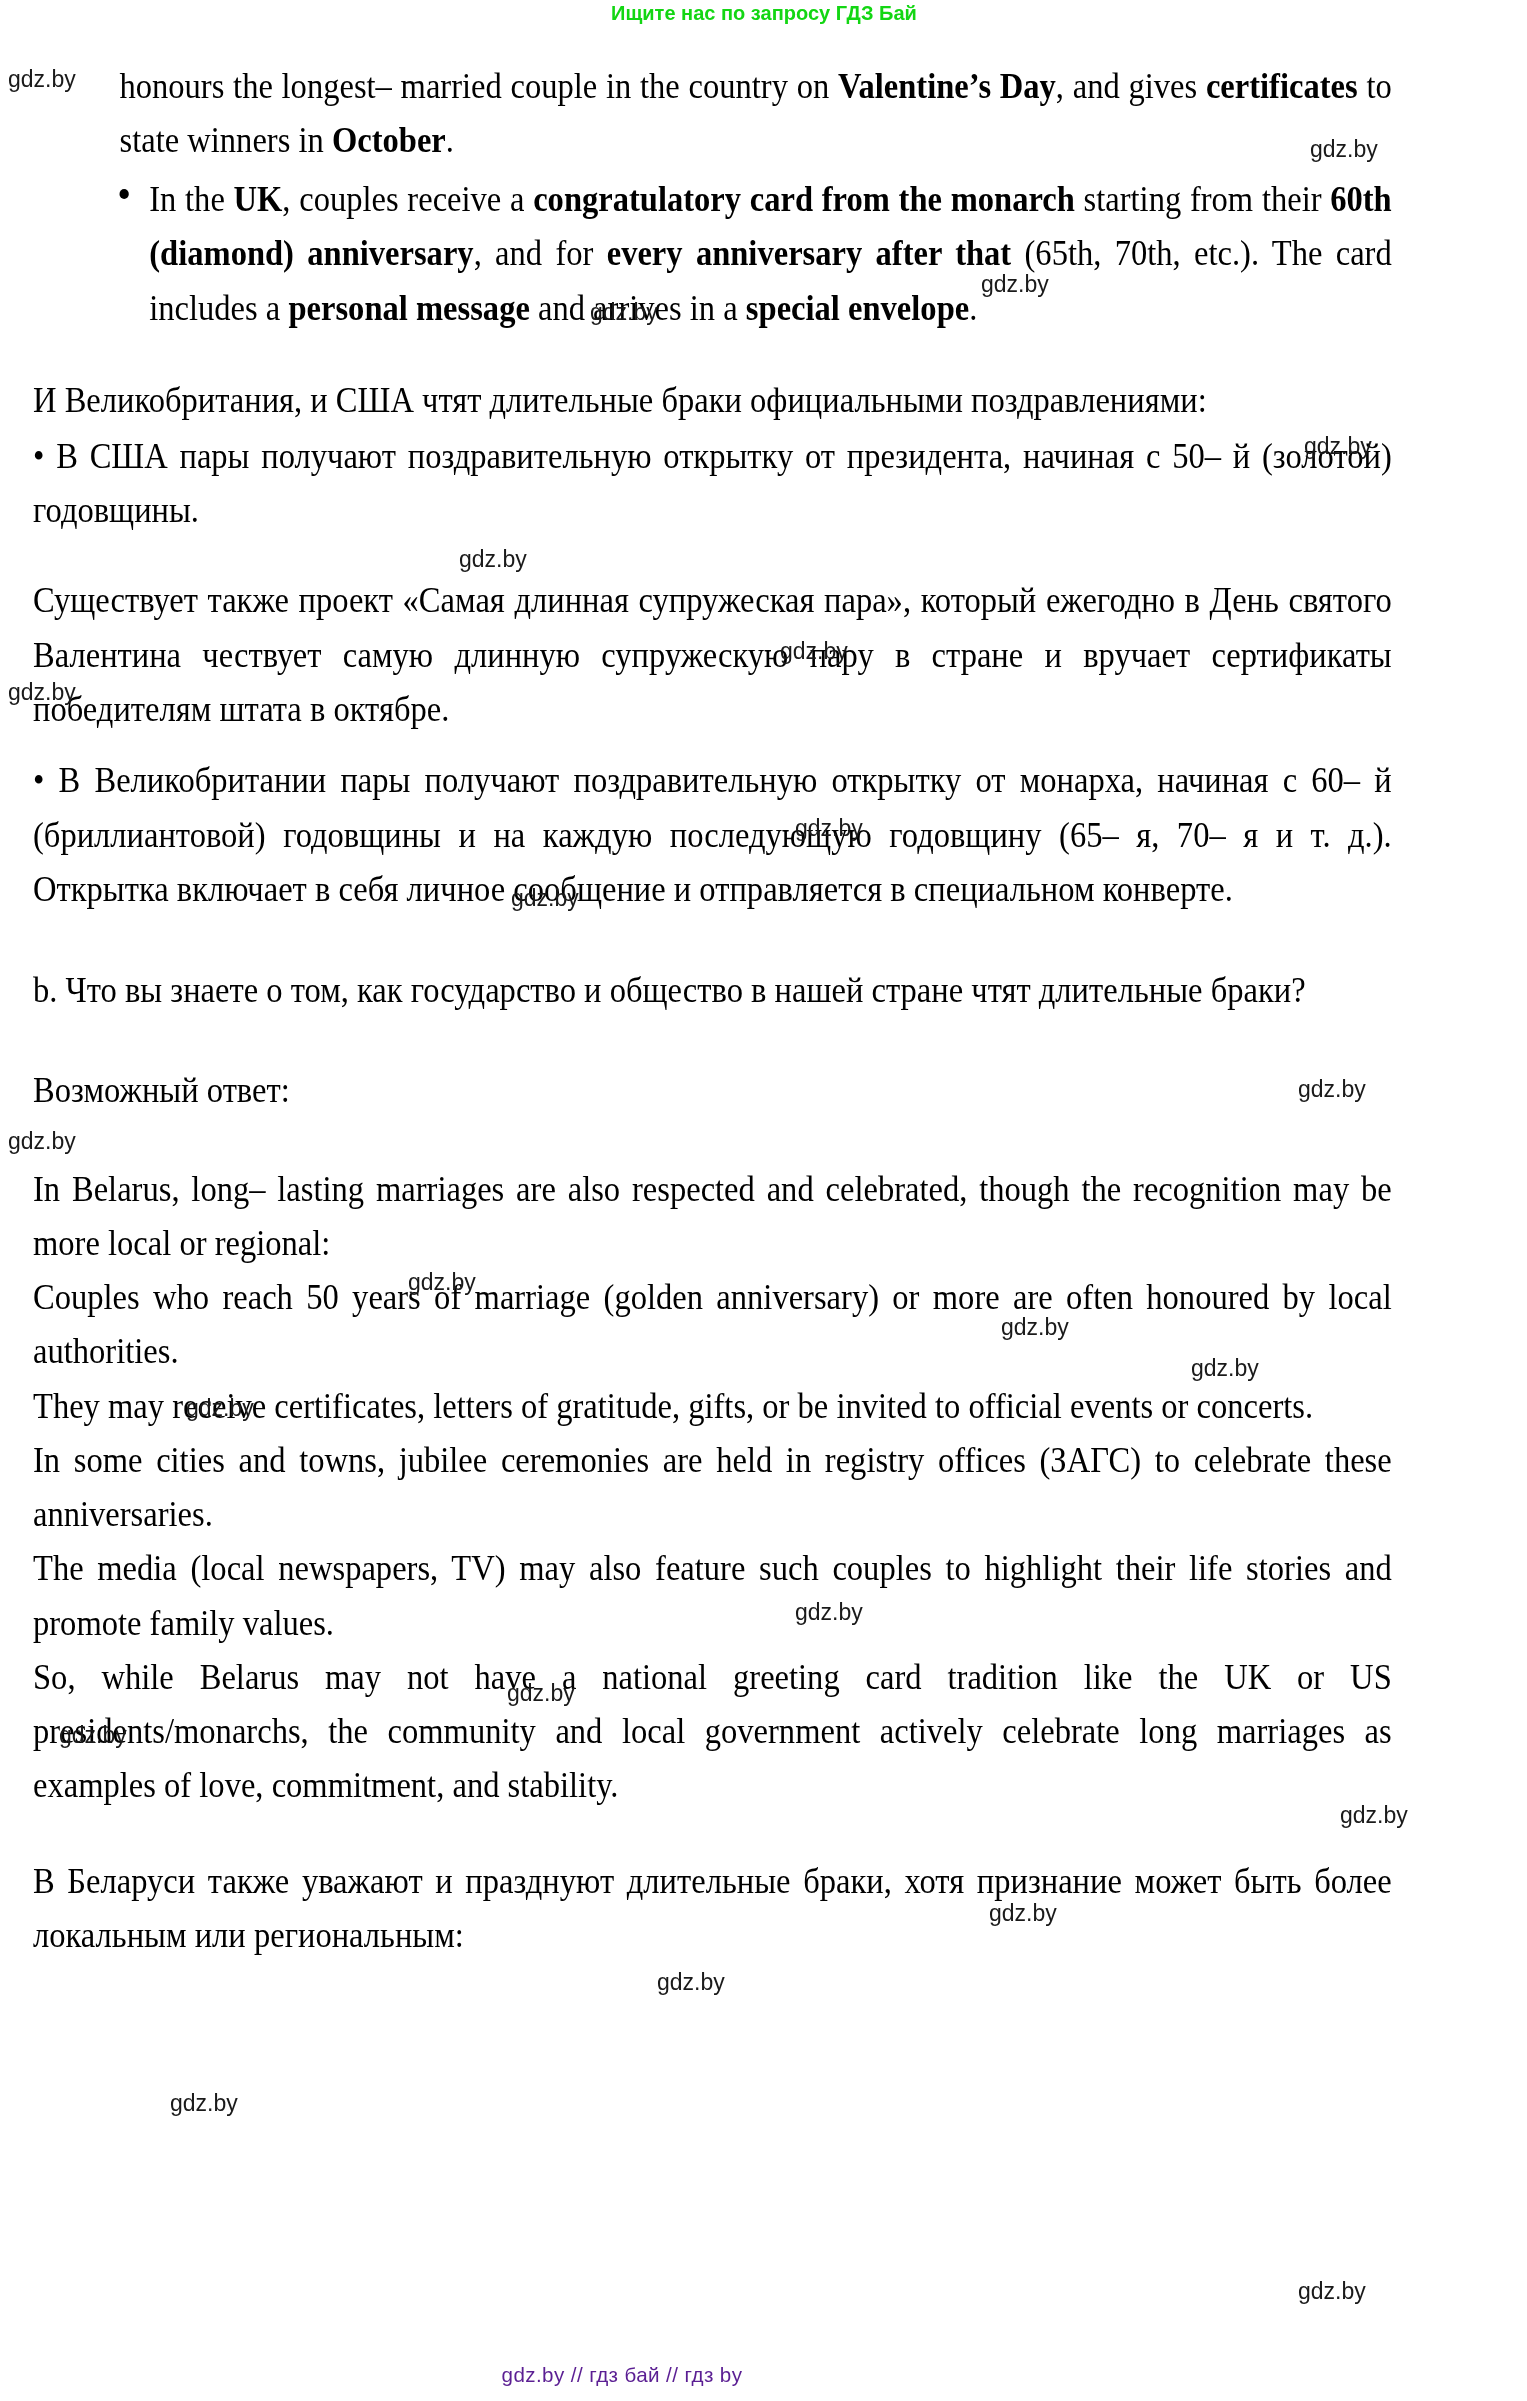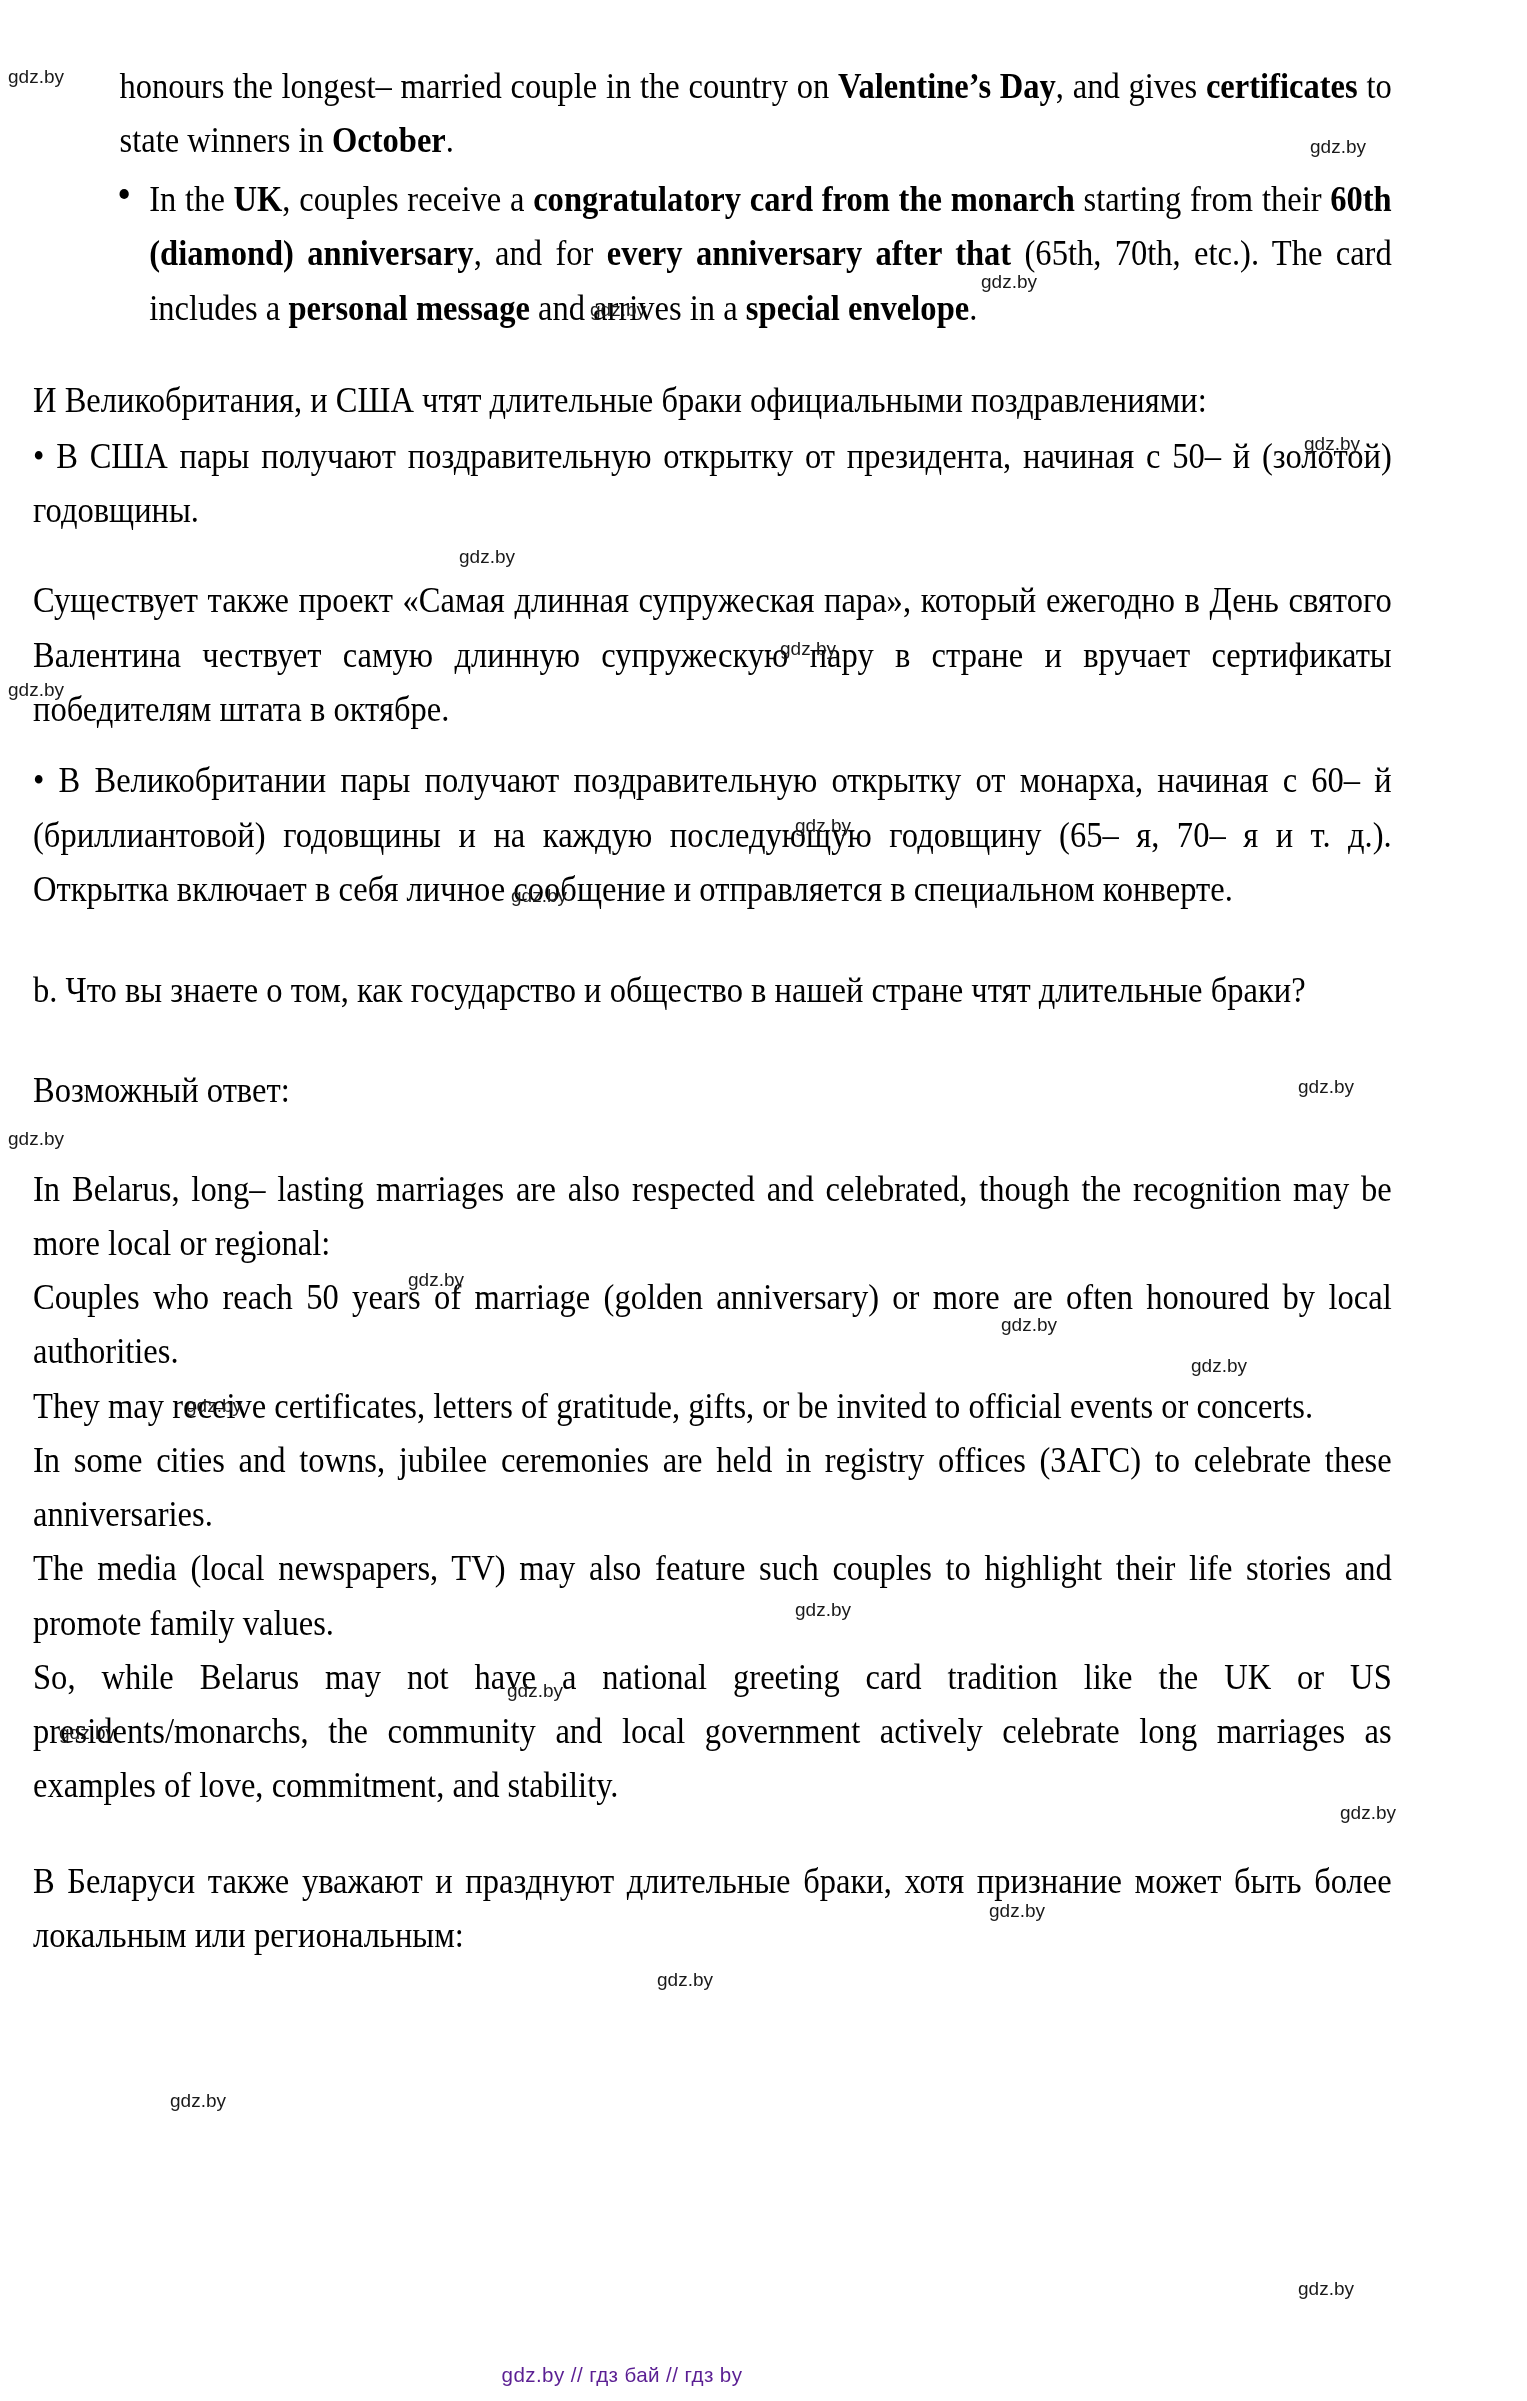--- a/index.html
+++ b/index.html
@@ -70,21 +70,21 @@
     border-radius: 50%;
     background: #000;
   }
 
   .block { margin-top: 0; }
 
   
   .wm {
     position: absolute;
     font-family: "Liberation Sans", sans-serif;
-    font-size: 19px;
+    font-size: 23px;
     color: #1a1a1a;
     white-space: nowrap;
     font-weight: normal;
   }
 
   .footer-wm {
     position: absolute;
     left: 0;
     top: 2363px;
     width: 1244px;
@@ -93,20 +93,21 @@
     font-size: 20.6px;
     color: #5b1f93;
     letter-spacing: 0.4px;
   }
 </style>
 </head>
 <body>
 
 <div class="page">
 
+  <div class="promo-banner">Ищите нас по запросу ГДЗ Бай</div>
 
   <div class="col">
 
     <p class="para block" style="padding-left:93px;text-align-last:left;">
       <span>honours the longest– married couple in the country on </span><b>Valentine’s Day</b><span>, and gives </span><b>certificates</b><span> to state winners in </span><b>October</b><span>.</span>
     </p>
 
     <p class="para bullet-item" style="margin-top:4.7px;text-align-last:left;">
       <span class="bullet-dot"></span>
       <span>In the </span><b>UK</b><span>, couples receive a </span><b>congratulatory card from the monarch</b><span> starting from their </span><b>60th (diamond) anniversary</b><span>, and for </span><b>every anniversary after that</b><span> (65th, 70th, etc.). The card includes a </span><b>personal message</b><span> and arrives in a </span><b>special envelope</b><span>.</span>

